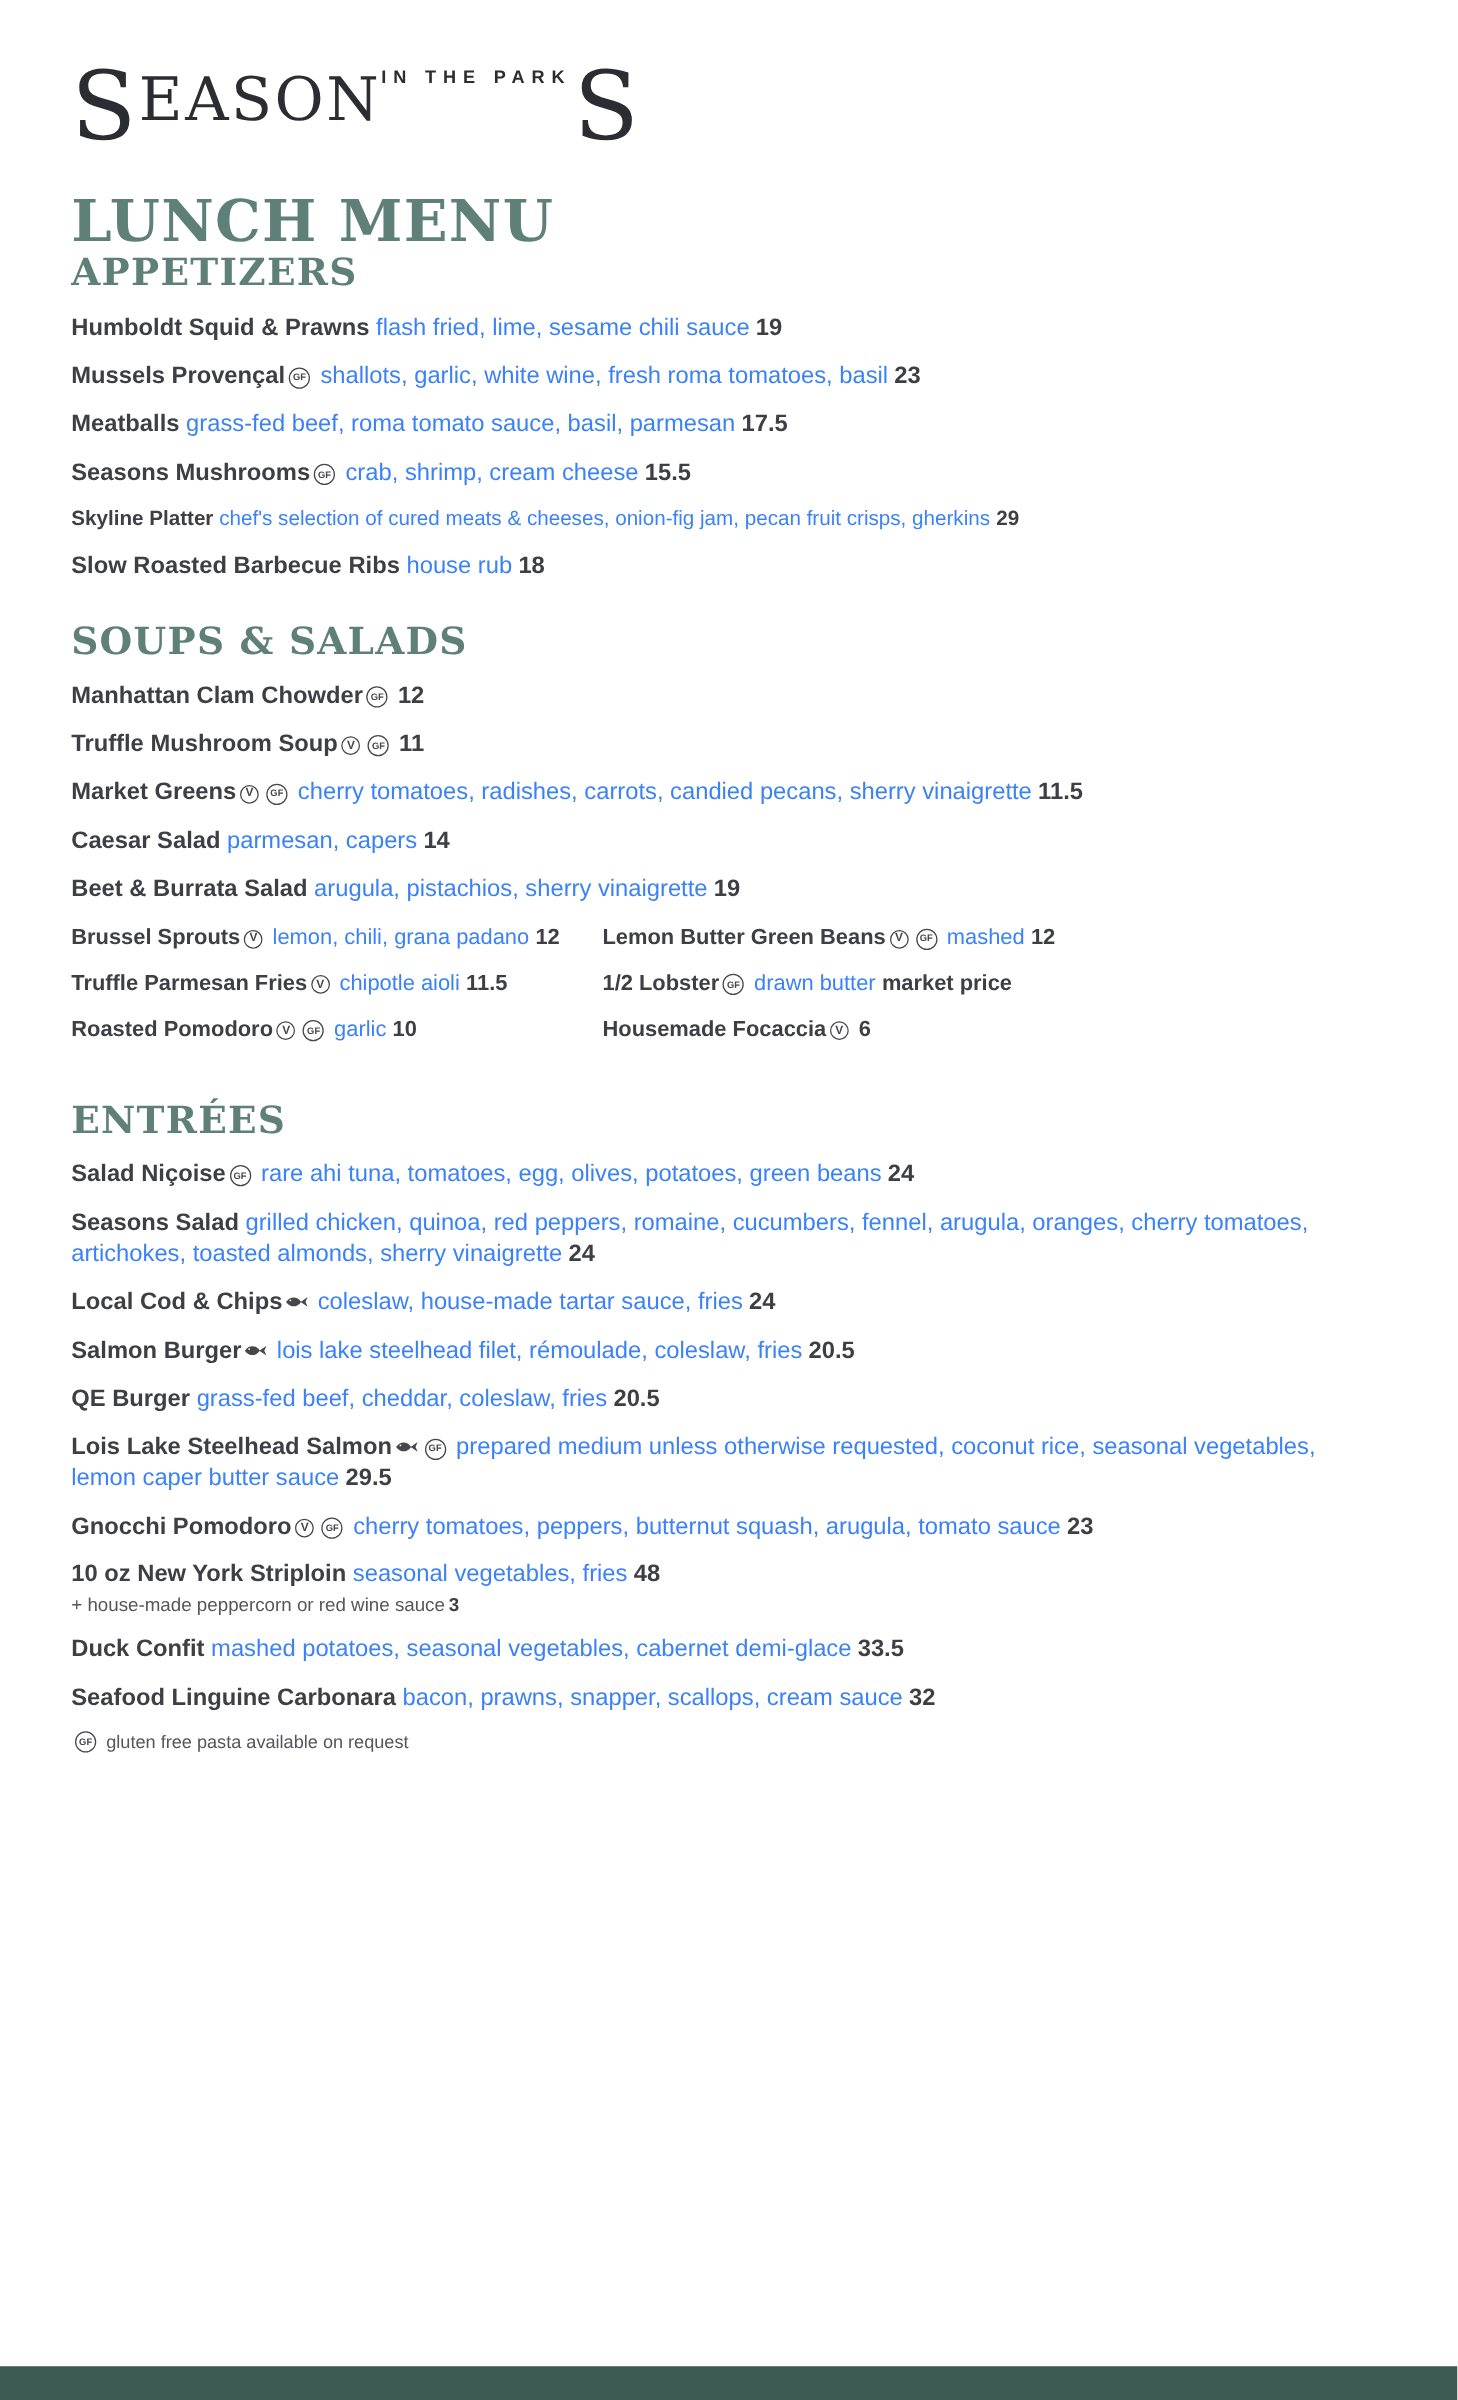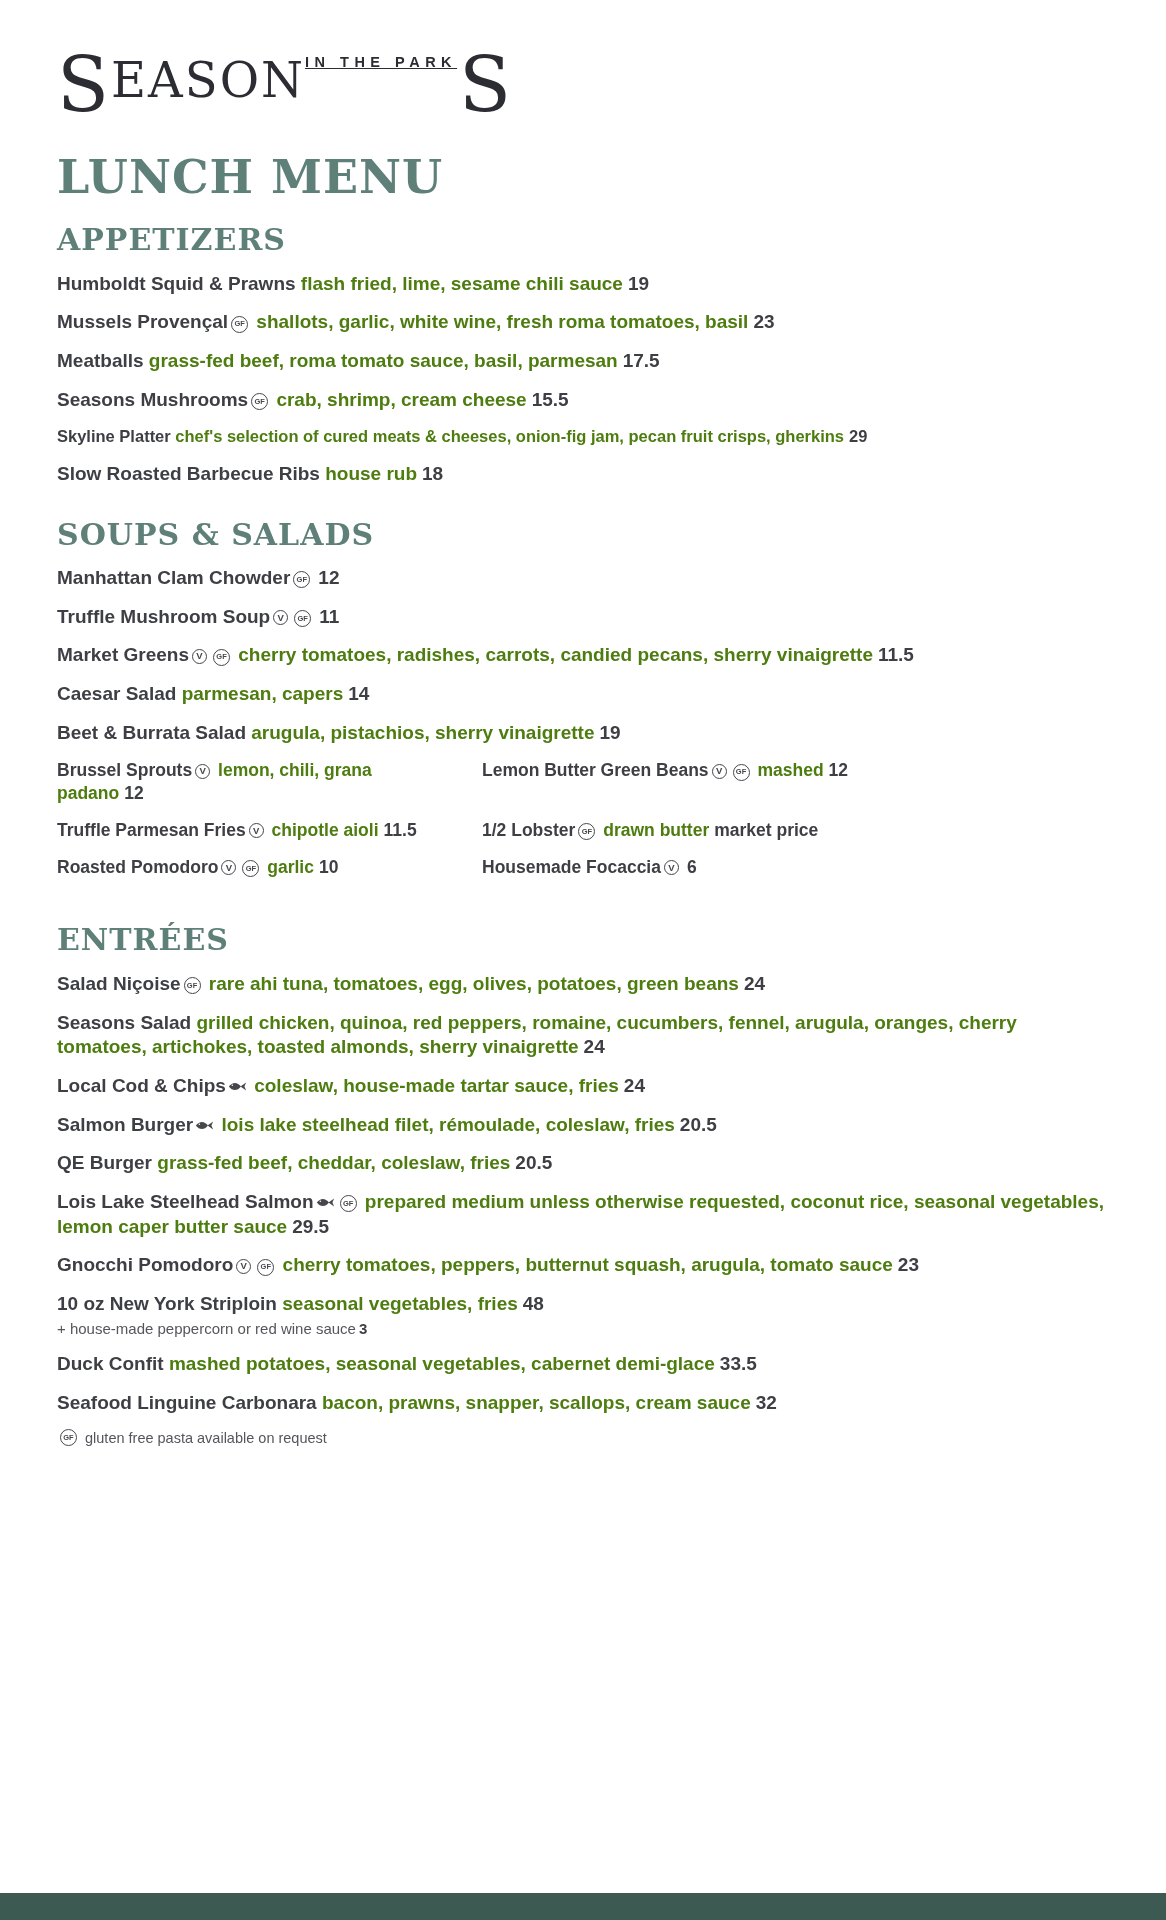--- a/index.html
+++ b/index.html
@@ -9,40 +9,40 @@
     font-family:"Liberation Sans", sans-serif;
     color:#3e3f45;
   }
   .page { padding:52px 57px 0 57px; }
 
   
   .logo { display:flex; align-items:flex-start; font-family:"DejaVu Serif", serif; color:#2c2c33; }
   .bigS { font-size:76px; line-height:0.88; }
   .logo-mid { display:flex; padding:0 2px; }
   .mid-text { font-size:48px; line-height:1.0; letter-spacing:2px; padding-top:4px; }
-  .tagline { font-size:14.5px; letter-spacing:5.5px; margin-top:2px; font-family:"Liberation Sans", sans-serif; font-weight:700; color:#2c2c33;text-decoration:underline; }
+  .tagline { font-size:14.5px; letter-spacing:5.5px; margin-top:2px; font-family:"Liberation Sans", sans-serif; font-weight:700; color:#2c2c33; }
 
   
   .page-title {
     font-family:"DejaVu Serif", serif; font-weight:700;
     color:#5e8078; font-size:46px; letter-spacing:1px;
     margin-top:34px; line-height:1.05;
   }
   .section-title {
     font-family:"DejaVu Serif", serif; font-weight:700;
     color:#5e8078; font-size:30px; letter-spacing:1px;
     margin:32px 0 16px 0; line-height:1.05;
   }
-  .menu-section:first-child .section-title { margin-top:23px; }
+  .menu-section:first-child .section-title { margin-top:2px; }
 
   
   .menu-item { font-size:19px; line-height:1.3; margin-bottom:14px; color:#55565c; }
   .menu-item.compact { font-size:16.5px; }
   .item-name { font-weight:700; color:#3e3f45; }
-  .item-desc { font-weight:700; color:#4d7c0f; }
+  .item-desc { font-weight:400; color:#3b82f6; }
   .item-price { font-weight:700; color:#3e3f45; margin-left:5px; }
   .item-note { font-size:15px; color:#55565c; margin-top:3px; line-height:1.2; }
   .item-note .item-price { font-size:15px; margin-left:3px; }
 
   .items.two-col {
     display:grid; grid-template-columns:425px 1fr; column-gap:0;
   }
   .items.two-col .menu-item { font-size:17.5px; margin-bottom:14px; padding-right:20px; }
 
   .footnote { font-size:14.5px; color:#55565c; margin-top:4px; display:flex; align-items:center; gap:5px; }

